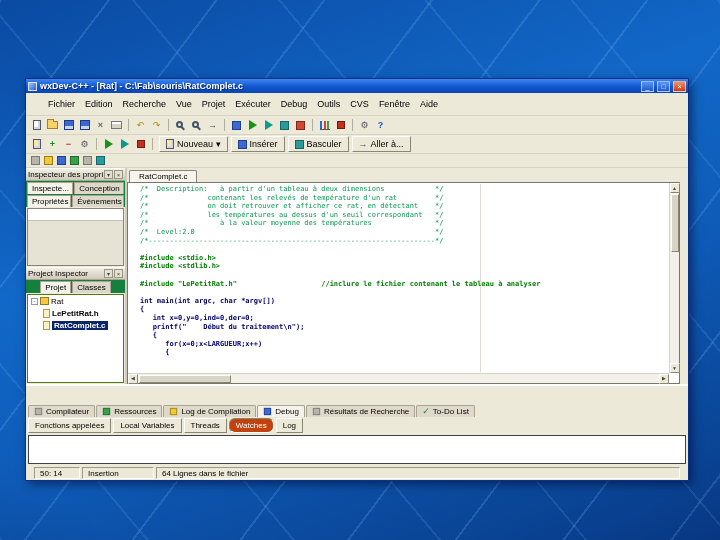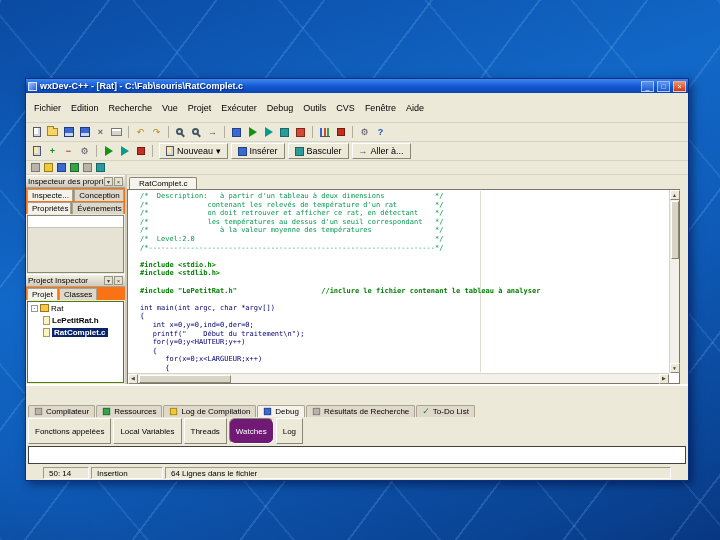--- a/index.html
+++ b/index.html
@@ -22,21 +22,21 @@
 
   .titlebar { height:14px; flex:none; display:flex; align-items:center; gap:3px; padding:0 2px;
     background:linear-gradient(180deg,#3f86f0 0%, #1156ce 55%, #0a46b4 100%); color:#fff; }
   .app-icon { width:9px; height:9px; background:linear-gradient(135deg,#9ec4ff,#2b62d8); border:1px solid #dce8ff; flex:none; }
   .title-text { flex:1; font-weight:bold; font-size:9px; white-space:nowrap; overflow:hidden; text-shadow:1px 1px 1px rgba(0,0,30,.6); }
   .wbtn { width:13px; height:11px; flex:none; display:flex; align-items:center; justify-content:center;
     font-size:7px; line-height:1; color:#fff; border:1px solid rgba(255,255,255,.55);
     background:linear-gradient(180deg,#5a94f2,#1d5bce); }
   .wbtn.close { background:linear-gradient(180deg,#f0926c,#cc3a12); }
 
-  .menubar { height:30px; flex:none; display:flex; align-items:center; padding-left:3px;
+  .menubar { height:23px; flex:none; display:flex; align-items:center; padding-left:17px;
     background:#ece9d8; border-bottom:1px solid #d6d2c4; }
   .menu-item { padding:0 5px; white-space:nowrap; }
 
   .toolbar { flex:none; display:flex; align-items:center; gap:1px; padding:1px 3px;
     background:#ece9d8; border-bottom:1px solid #d6d2c4; }
   .tb1 { height:19px; } .tb2 { height:19px; } .tb3 { height:14px; }
   .tbsep { width:1px; height:12px; background:#b2ae9e; margin:0 3px; flex:none; }
   .ic { width:15px; height:14px; flex:none; display:inline-flex; align-items:center; justify-content:center; border:1px solid rgba(0,0,0,0); }
   .ic.sm { width:12px; height:11px; }
   .glyph { font-size:9px; line-height:1; }
@@ -69,64 +69,64 @@
 
   
   .main { flex:1; min-height:0; display:flex; }
   .left-col { width:101px; flex:none; display:flex; flex-direction:column; border-right:2px solid #cfcbbc; }
   .pane-header { height:13px; flex:none; display:flex; align-items:center; gap:1px; padding:0 2px;
     background:linear-gradient(180deg,#f2efe4,#cfcabb); border-top:1px solid #fff; border-bottom:1px solid #a8a490;
     font-size:8px; white-space:nowrap; overflow:hidden; }
   .pane-title { flex:1; overflow:hidden; }
   .pbtn { width:9px; height:9px; flex:none; display:flex; align-items:center; justify-content:center;
     font-size:6px; line-height:1; border:1px solid #9a9684; background:#e4e0d2; color:#444; }
-  .pane-tabs { height:13px; flex:none; display:flex; align-items:flex-end; background:#f97316; padding-left:1px; font-size:8px; }
+  .pane-tabs { height:13px; flex:none; display:flex; align-items:flex-end; background:#15803d; padding-left:1px; font-size:8px;justify-content:center; }
   .ptab { padding:1px 4px; border:1px solid #a8a490; border-bottom:none; background:#ddd8ca; margin-right:1px; white-space:nowrap; overflow:hidden; }
   .ptab.active { background:#f4f2ea; }
   .inspector-body { height:58px; flex:none; margin:1px; background:#e6e2d4; border:1px solid #8a8675; }
   .prop-row { height:12px; background:#fff; border-bottom:1px solid #c6c2b2; }
   .tree { flex:1; margin:1px; background:#fff; border:1px solid #4d7c0f; font-size:8px; overflow:hidden; }
   .tree-item { display:flex; align-items:center; gap:2px; height:12px; padding-left:3px; white-space:nowrap; }
   .tree-item.indent { padding-left:15px;font-weight:bold; }
   .expander { width:7px; height:7px; flex:none; border:1px solid #999; display:flex; align-items:center; justify-content:center; font-size:6px; line-height:1; background:#fff; color:#333; }
   .tlabel.sel { background:#0a246a; color:#fff; padding:0 2px; }
 
   .editor-col { flex:1; min-width:0; display:flex; flex-direction:column; background:#ece9d8; }
   .etabbar { height:14px; flex:none; display:flex; align-items:flex-end; padding-left:2px; }
   .etab { font-size:8px; padding:1px 9px; background:#f6f4ec; border:1px solid #8a8675; border-bottom:none; border-radius:2px 2px 0 0; }
   .editor { flex:1; min-height:0; position:relative; background:#fff; border:1px solid #7a766a; margin-right:8px; }
   .code { position:absolute; left:0; top:2px; right:11px; bottom:11px; padding-left:12px;
     font-family:"DejaVu Sans Mono", monospace; font-size:7px; line-height:8.6px; overflow:hidden; }
   .cl { height:8.6px; white-space:pre; }
   .cmt { color:#089a50; }
   .dir { color:#007f00; font-weight:bold; }
-  .cod { color:#000070; font-weight:normal; }
+  .cod { color:#000070; font-weight:bold; }
   .margin-line { position:absolute; left:352px; top:1px; bottom:11px; width:1px; background:#dedbd2; }
 
   .vscroll { position:absolute; top:0; right:0; bottom:10px; width:10px; background:#f2f0e8; border-left:1px solid #d6d2c4; display:flex; flex-direction:column; align-items:center; }
   .hscroll { position:absolute; left:0; right:10px; bottom:0; height:10px; background:#f2f0e8; border-top:1px solid #d6d2c4; display:flex; align-items:center; }
   .sbtn { width:10px; height:10px; flex:none; display:flex; align-items:center; justify-content:center;
     font-size:5px; line-height:1; color:#444; background:#ece9d8; border:1px solid; border-color:#fff #8a8675 #8a8675 #fff; }
   .vthumb { width:8px; height:58px; margin:1px 0 auto 0; background:#d8d4c6; border:1px solid; border-color:#fff #8a8675 #8a8675 #fff; }
   .hthumb { width:92px; height:8px; margin:0 auto 0 1px; background:#d8d4c6; border:1px solid; border-color:#fff #8a8675 #8a8675 #fff; }
 
   
   .bottom { height:82px; flex:none; display:flex; flex-direction:column; background:#ece9d8; border-top:2px solid #fff; padding:1px 2px 0 2px; }
   .btabs1 { height:30px; flex:none; display:flex; align-items:flex-end; font-size:8px; }
   .btab { display:flex; align-items:center; gap:3px; padding:1px 5px; margin-right:1px; white-space:nowrap;
     background:#ded9cb; border:1px solid #a8a490; border-bottom:none; border-radius:2px 2px 0 0; }
   .btab.active { background:#f4f2ea; }
   .ti { transform:scale(.8); }
-  .btabs2 { height:28px; flex:none; display:flex; gap:2px; padding:1px 0; font-size:8px; }
+  .btabs2 { height:17px; flex:none; display:flex; gap:2px; padding:1px 0; font-size:8px; }
   .btab2 { display:flex; align-items:center; padding:0 6px; white-space:nowrap; background:#ece9d8;
     border:1px solid; border-color:#fff #8a8675 #8a8675 #fff; }
-  .btab2.active { background:#701a75; color:#fff; border-color:#8a8675 #fff #fff #8a8675;border-radius:6px; }
+  .btab2.active { background:#c2410c; color:#fff; border-color:#8a8675 #fff #fff #8a8675;border-radius:6px; }
   .bcontent { flex:1; min-height:0; margin:1px 0 2px 0; background:#fff; border:1px solid #404040; }
 
-  .statusbar { height:14px; flex:none; display:flex; gap:2px; align-items:stretch; padding:1px 17px; background:#ece9d8; font-size:8px; }
+  .statusbar { height:14px; flex:none; display:flex; gap:2px; align-items:stretch; padding:1px 8px; background:#ece9d8; font-size:8px; }
   .scell { display:flex; align-items:center; padding:0 5px; white-space:nowrap; overflow:hidden;
     border:1px solid; border-color:#9c988a #fff #fff #9c988a; }
   .scell.c1 { width:46px; flex:none; } .scell.c2 { width:72px; flex:none; } .scell.c3 { flex:1; }
 </style>
 </head>
 <body>
 
 <div class="slide">
   <div class="window">
 
@@ -328,21 +328,20 @@
             <div class="cl"></div>
             <div class="cl dir">#include &lt;stdio.h&gt;</div>
             <div class="cl dir">#include &lt;stdlib.h&gt;</div>
             <div class="cl"></div>
             <div class="cl dir">#include "LePetitRat.h"                    //inclure le fichier contenant le tableau à analyser</div>
             <div class="cl"></div>
             <div class="cl cod">int main(int argc, char *argv[])</div>
             <div class="cl cod">{</div>
             <div class="cl cod">   int x=0,y=0,ind=0,der=0;</div>
             <div class="cl cod">   printf("    Début du traitement\n");</div>
-            <div class="cl cod">   for(y=0;y&lt;HAUTEUR;y++)</div>
             <div class="cl cod">   {</div>
             <div class="cl cod">      for(x=0;x&lt;LARGUEUR;x++)</div>
             <div class="cl cod">      {</div>
           </div>
           <div class="vscroll">
             <span class="sbtn">▲</span>
             <span class="vthumb"></span>
             <span class="sbtn">▼</span>
           </div>
           <div class="hscroll">

